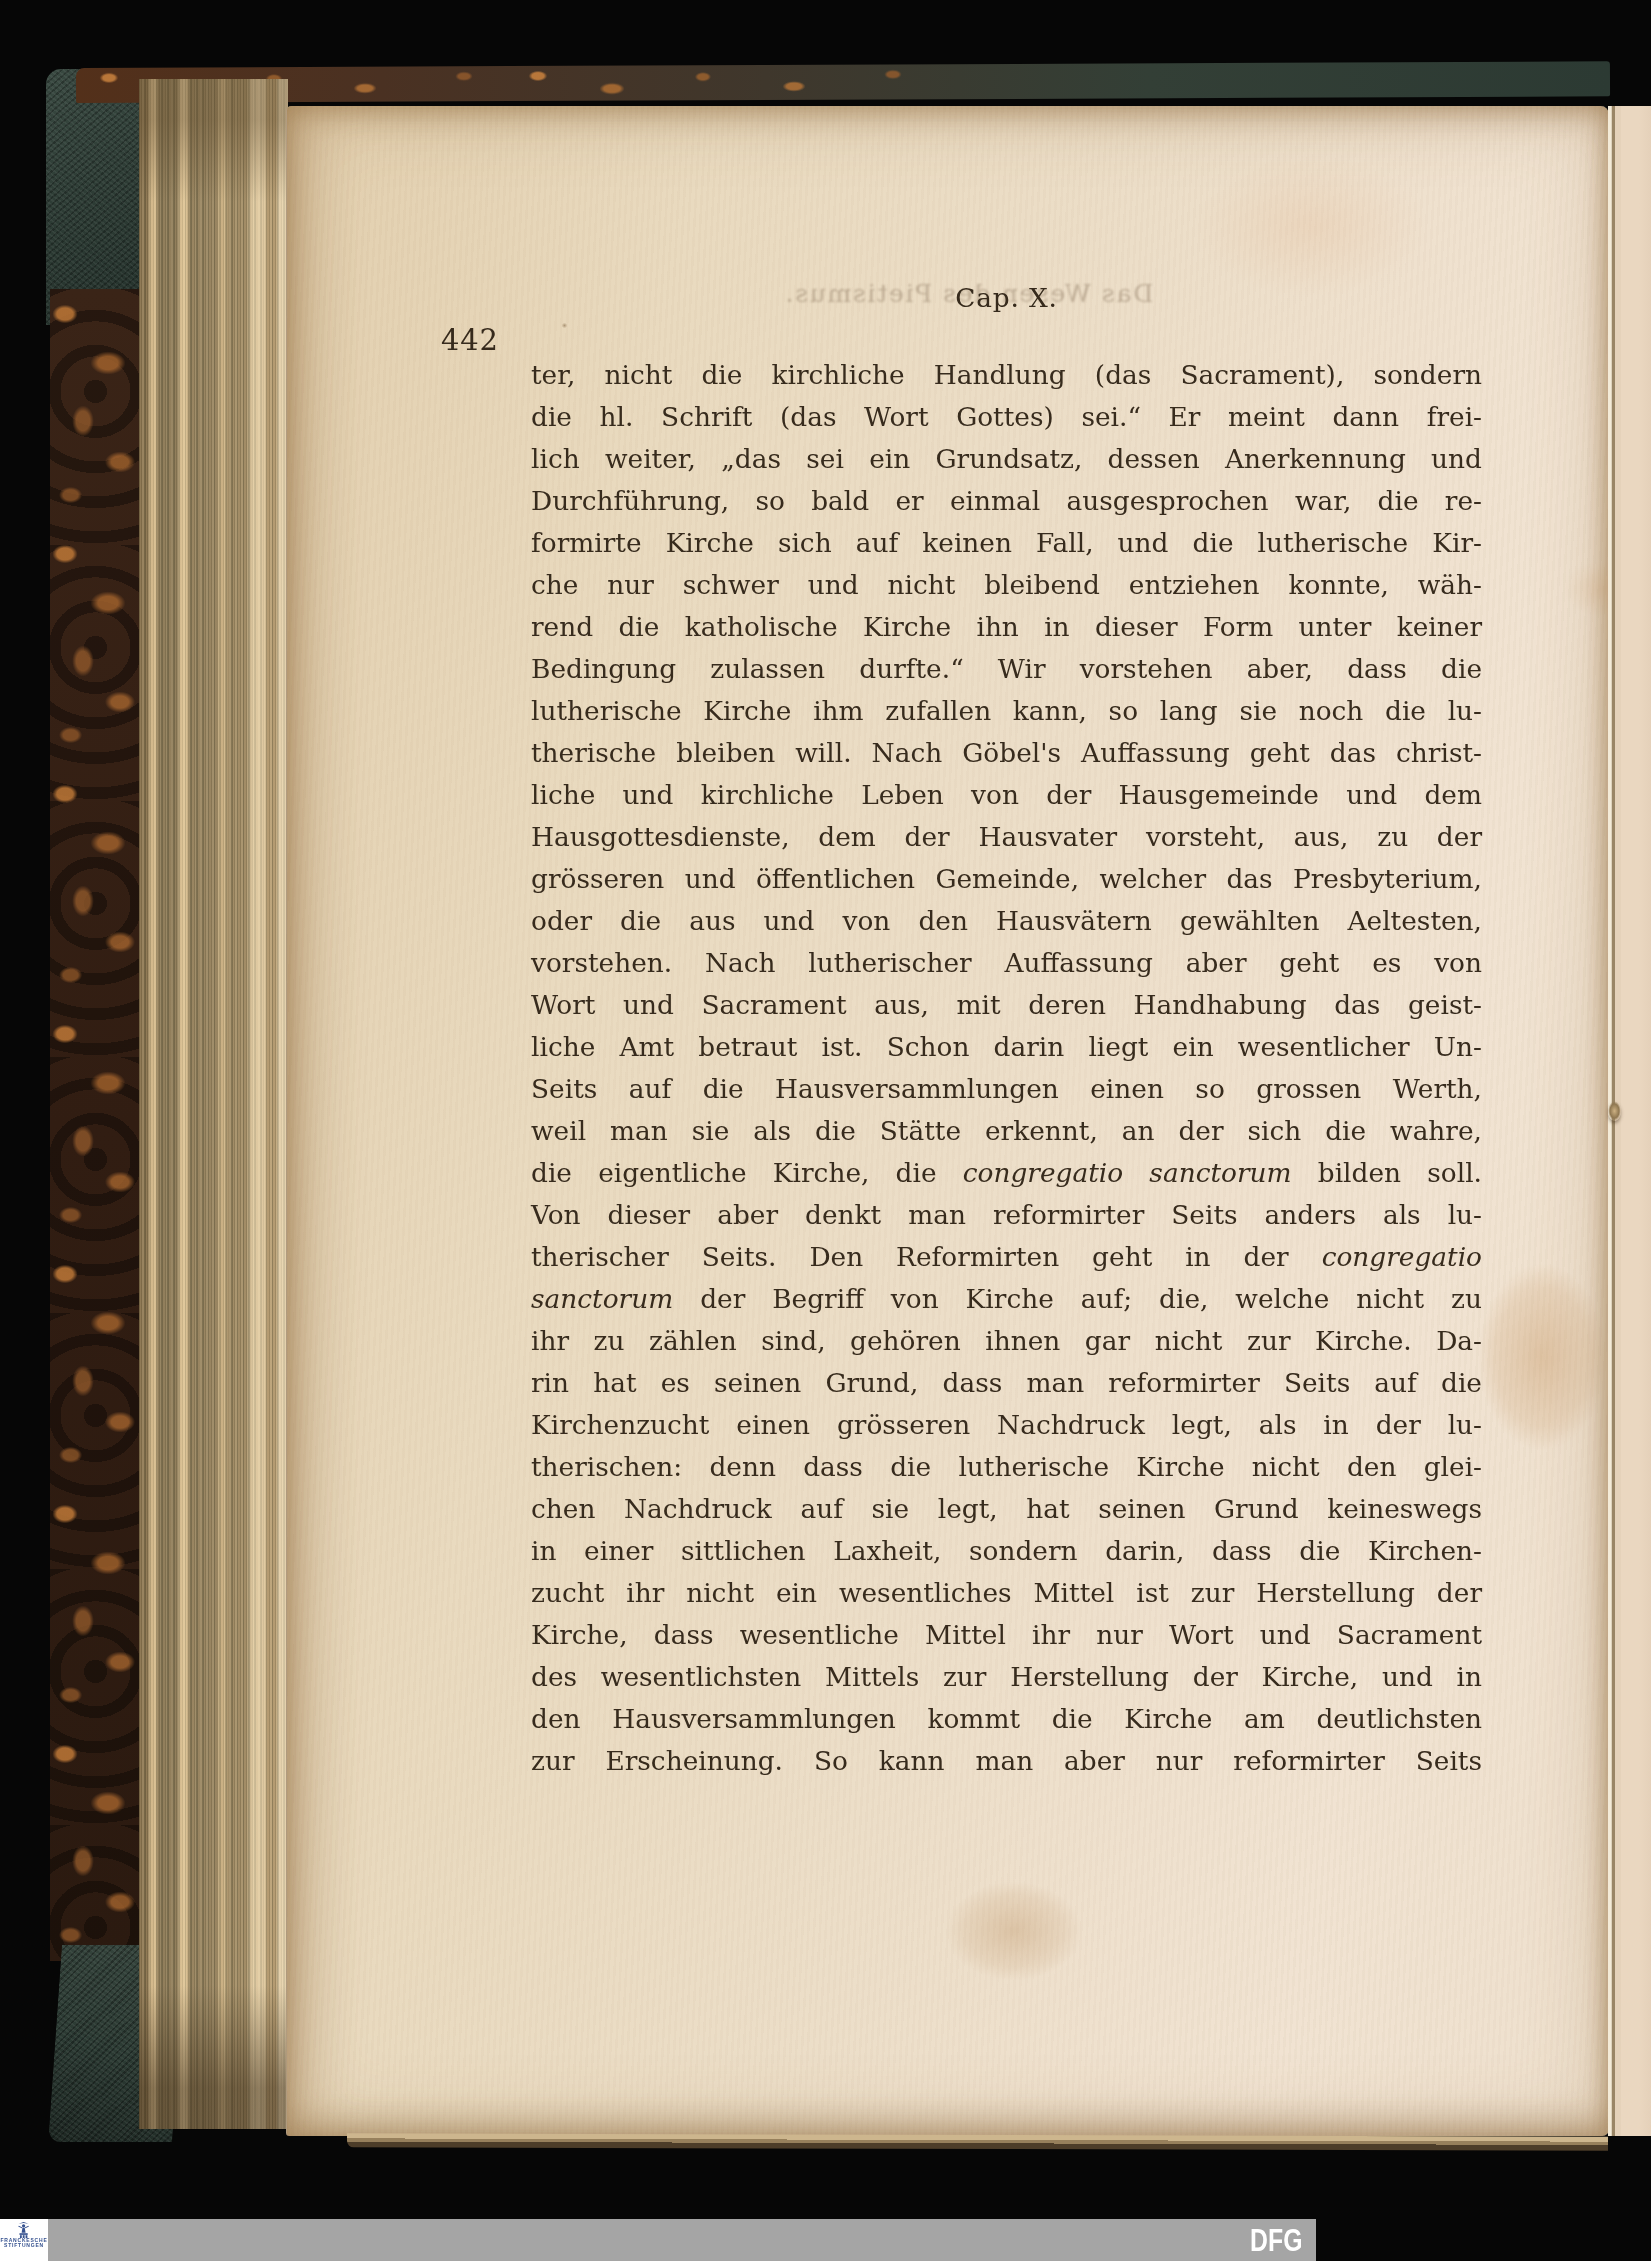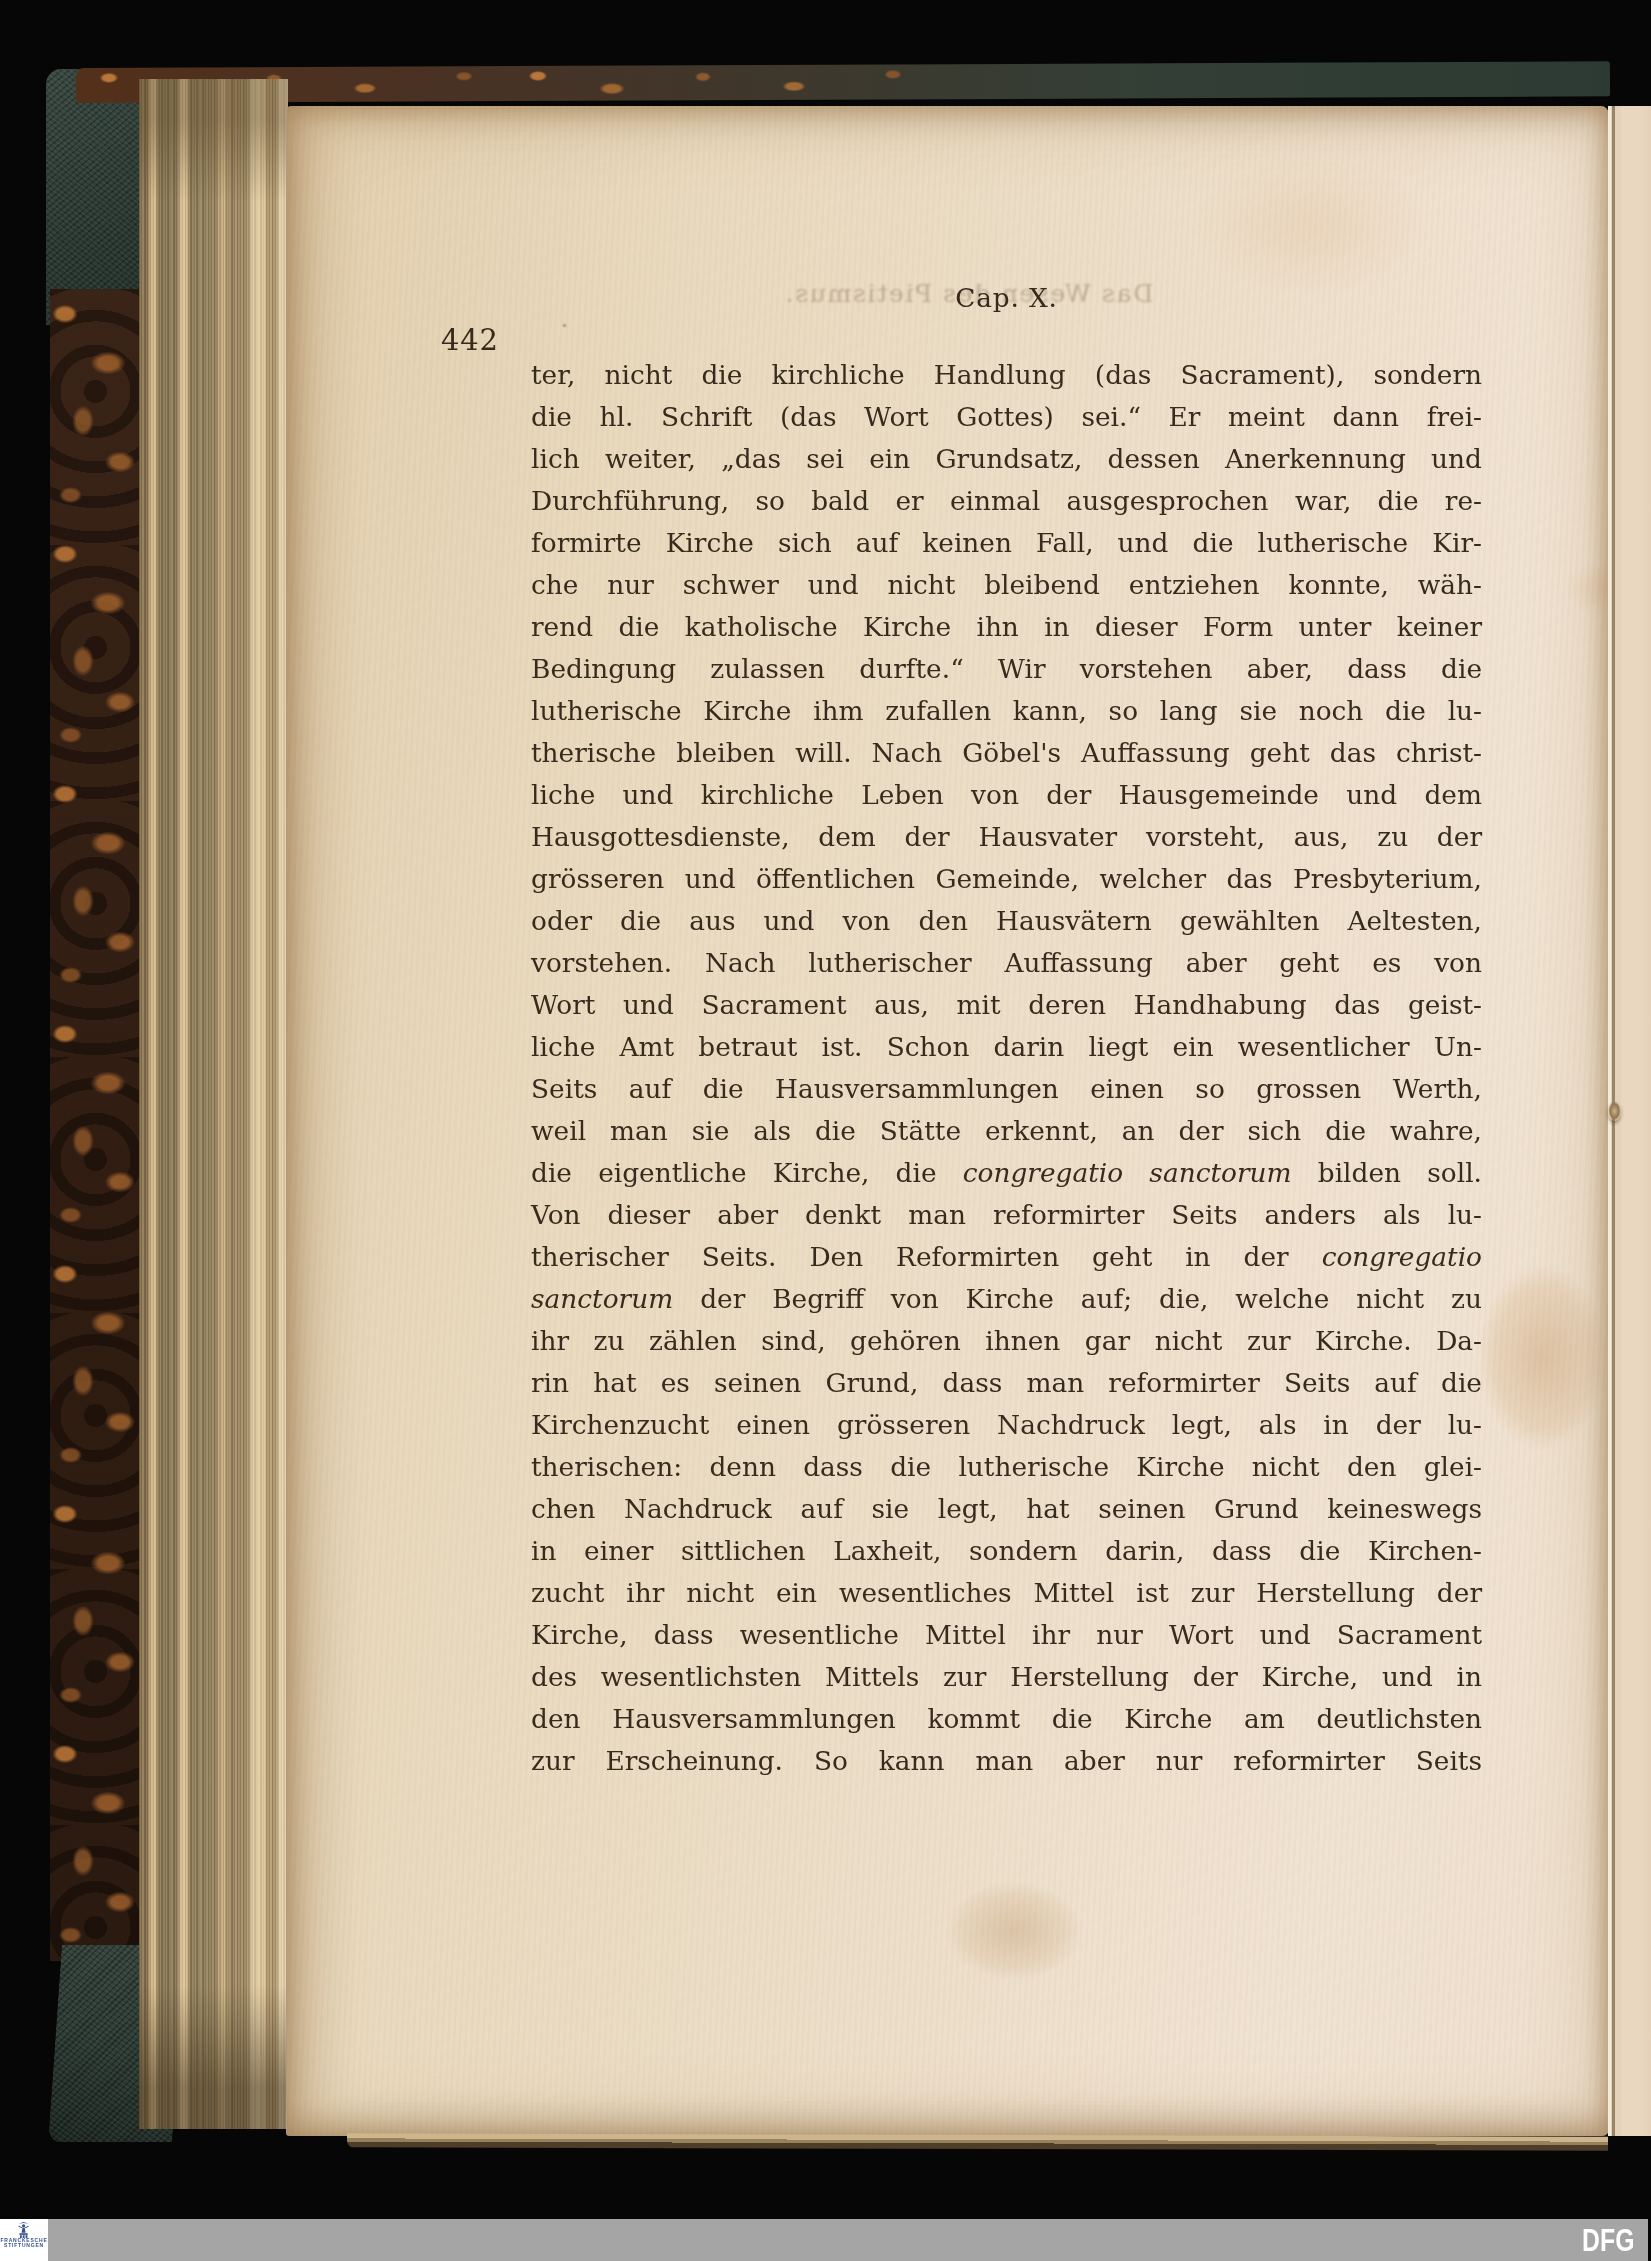--- a/index.html
+++ b/index.html
@@ -146,21 +146,21 @@
   }
   .bottom-edges{
     position:absolute;left:347px;top:2135px;width:1261px;height:14px;
     transform:rotate(0.15deg);
     background:linear-gradient(180deg,#cdb68e 0 5px,#97805c 5px 8.3px,#4d3d29 8.3px 14px);
     border-bottom-left-radius:6.6px;
   }
 
   
   .footer-bar{
-    position:absolute;left:0;top:2219px;width:1648px;height:42px;
+    position:absolute;left:0;top:2219px;width:1316px;height:42px;
     background:#a5a5a5;
   }
   .logo-box{
     position:absolute;left:0;top:0;width:48px;height:42px;background:#ffffff;
     display:flex;flex-direction:column;align-items:center;justify-content:flex-start;
     padding-top:2.5px;box-sizing:border-box;
   }
   .logo-text{
     font-family:"Liberation Sans", sans-serif;
     font-size:5px;line-height:5px;color:#35518f;font-weight:bold;

